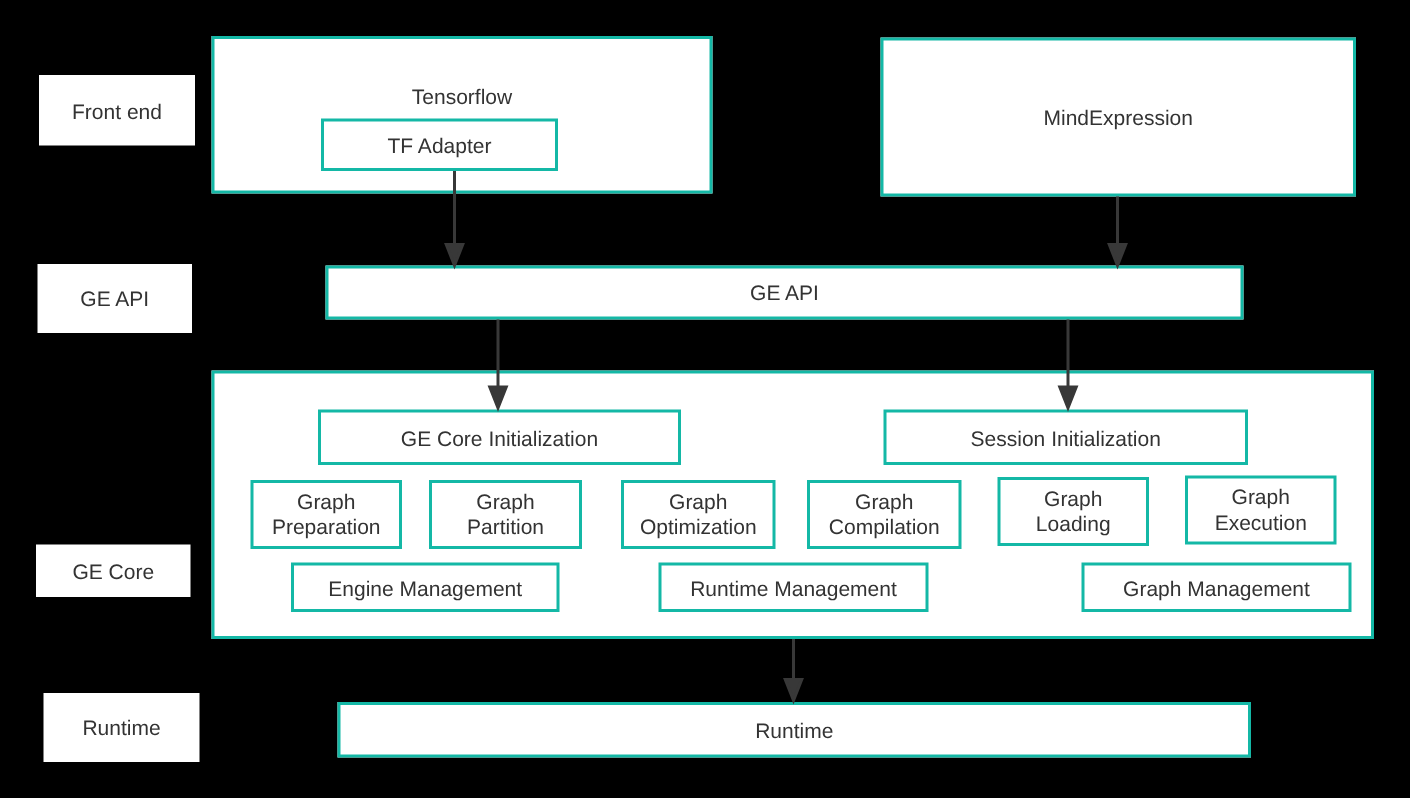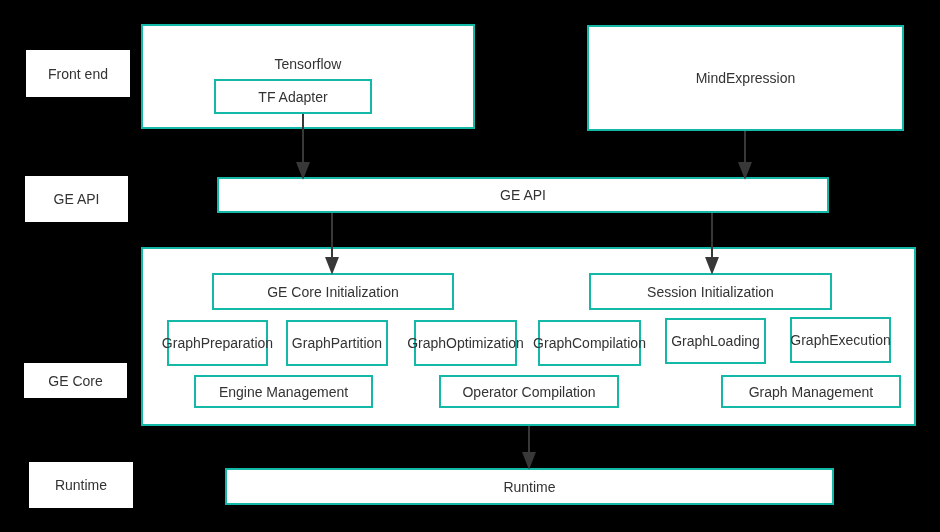--- a/index.html
+++ b/index.html
@@ -28,21 +28,21 @@
   .side-label {
     position: absolute;
     background: #ffffff;
     border: none;
     display: flex;
     align-items: center;
     justify-content: center;
     text-align: center;
     color: #333333;
   }
-  .two-line { flex-direction: row; line-height: 17px; }
+  .two-line { flex-direction: column; line-height: 17px; }
   .tf-outer { align-items: flex-start; }
   .tf-title { margin-top: 30px; }
   .arrow-layer {
     position: absolute;
     left: 0; top: 0;
     width: 940px; height: 532px;
     pointer-events: none;
   }
 </style>
 </head>
@@ -88,21 +88,21 @@
     <div class="box two-line" style="left:522px; top:69px; width:101px; height:46px;">
       <span>Graph</span>
       <span>Loading</span>
     </div>
     <div class="box two-line" style="left:647px; top:68px; width:101px; height:46px;">
       <span>Graph</span>
       <span>Execution</span>
     </div>
 
     <div class="box" style="left:51px; top:126px; width:179px; height:33px;">Engine Management</div>
-    <div class="box" style="left:296px; top:126px; width:180px; height:33px;">Operator Compilation</div>
+    <div class="box" style="left:296px; top:126px; width:180px; height:33px;">Runtime Management</div>
     <div class="box" style="left:578px; top:126px; width:180px; height:33px;">Graph Management</div>
   </div>
 
   <div class="box" style="left:225px; top:468px; width:609px; height:37px;">Runtime</div>
 
   <svg class="arrow-layer" viewBox="0 0 940 532">
     <g stroke="#383838" stroke-width="2" fill="#383838">
       <g>
         <line x1="303" y1="114" x2="303" y2="164"></line>
         <polygon points="297.5,163 308.5,163 303,177"></polygon>

